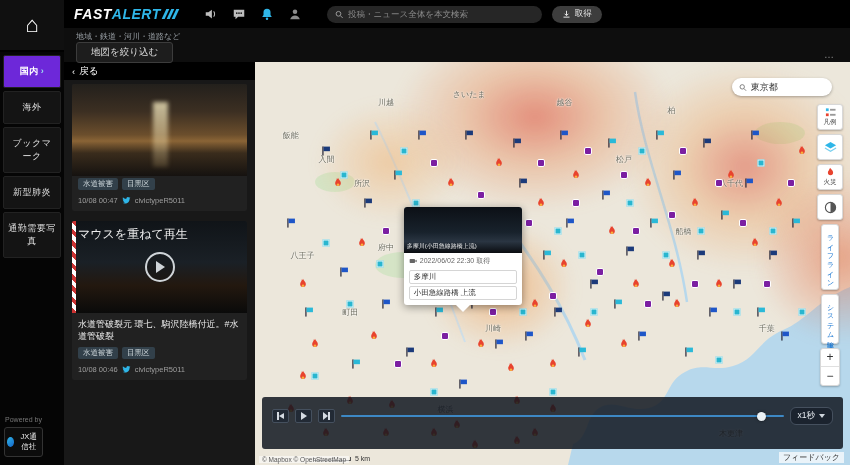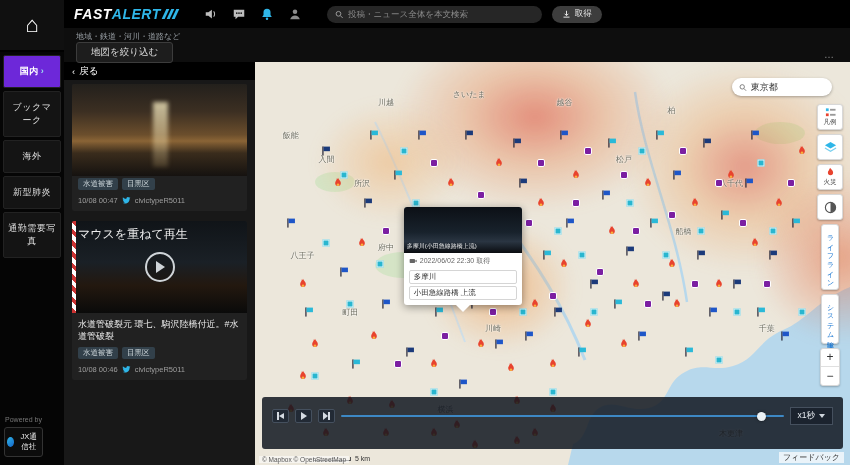--- a/index.html
+++ b/index.html
@@ -107,21 +107,21 @@
   #time-btn { position:absolute; left:0; top:0; background:#123f4e; border:1px solid #2e86a5; border-radius:2px; color:#bfe9f5; font-size:8.5px; padding:2px 8px; display:flex; align-items:center; gap:4px; cursor:pointer; font-family:inherit; }
   #tl-range { position:absolute; left:0; right:0; top:3px; text-align:center; color:#8fd2ee; font-size:10.5px; }
   #tl-bottom { display:flex; align-items:center; gap:6px; margin-top:4px; }
   .pb { width:17px; height:14px; background:#222a35; border:1px solid #45505e; border-radius:2px; display:flex; align-items:center; justify-content:center; cursor:pointer; padding:0; }
   .tri-r { width:0; height:0; border-left:6px solid #d5dbe2; border-top:4px solid transparent; border-bottom:4px solid transparent; }
   .tri-l { width:0; height:0; border-right:5px solid #d5dbe2; border-top:3.5px solid transparent; border-bottom:3.5px solid transparent; }
   .bar-v { width:1.5px; height:8px; background:#d5dbe2; }
   #slider { flex:1; position:relative; height:12px; cursor:pointer; }
   #slider .track { position:absolute; left:0; right:0; top:5px; height:2px; background:#3d88c4; border-radius:1px; }
   #slider .handle { position:absolute; left:94%; top:2px; width:9px; height:9px; background:#ecf2f6; border-radius:50%; box-shadow:0 0 3px rgba(0,0,0,.5); }
-  #speed { display:flex; align-items:center; gap:4px; background:#1b232e; border:1px solid #45505e; border-radius:0; color:#e8edf2; font-size:8.5px; padding:2px 7px; cursor:pointer; }
+  #speed { display:flex; align-items:center; gap:4px; background:#1b232e; border:1px solid #45505e; border-radius:6px; color:#e8edf2; font-size:8.5px; padding:2px 7px; cursor:pointer; }
   .caret { width:0; height:0; border-left:3.5px solid transparent; border-right:3.5px solid transparent; border-top:4px solid #cfd6dd; }
 
   
   #scalebar { position:absolute; left:58px; bottom:3px; display:flex; align-items:center; gap:4px; z-index:9; }
   #scalebar .line { width:38px; height:4px; border:1px solid #555; border-top:none; }
   #scalebar .stxt { font-size:7px; color:#333; }
   #attrib { position:absolute; left:4px; bottom:2px; font-size:6.5px; color:#555; background:rgba(255,255,255,.55); padding:0 3px; z-index:9; }
   #feedback { position:absolute; right:6px; bottom:2px; font-size:8px; color:#333; background:rgba(255,255,255,.7); padding:0 4px; cursor:pointer; z-index:9; }
 </style>
 </head>
@@ -130,24 +130,24 @@
 <div id="app">
 
   <nav id="sidebar">
     <div class="home-tile">
       <span>⌂</span>
     </div>
     <div class="side-item active">
       <span>国内</span><span class="arr">›</span>
     </div>
     <div class="side-item">
+      <span>海外</span>
+    </div>
+    <div class="side-item">
       <span>ブックマーク</span>
-    </div>
-    <div class="side-item">
-      <span>海外</span>
     </div>
     <div class="side-item">
       <span>新型肺炎</span>
     </div>
     <div class="side-item">
       <span>通勤需要写真</span>
     </div>
     <div id="side-bottom">
       <div class="powered">Powered by</div>
       <div class="brand-box">

